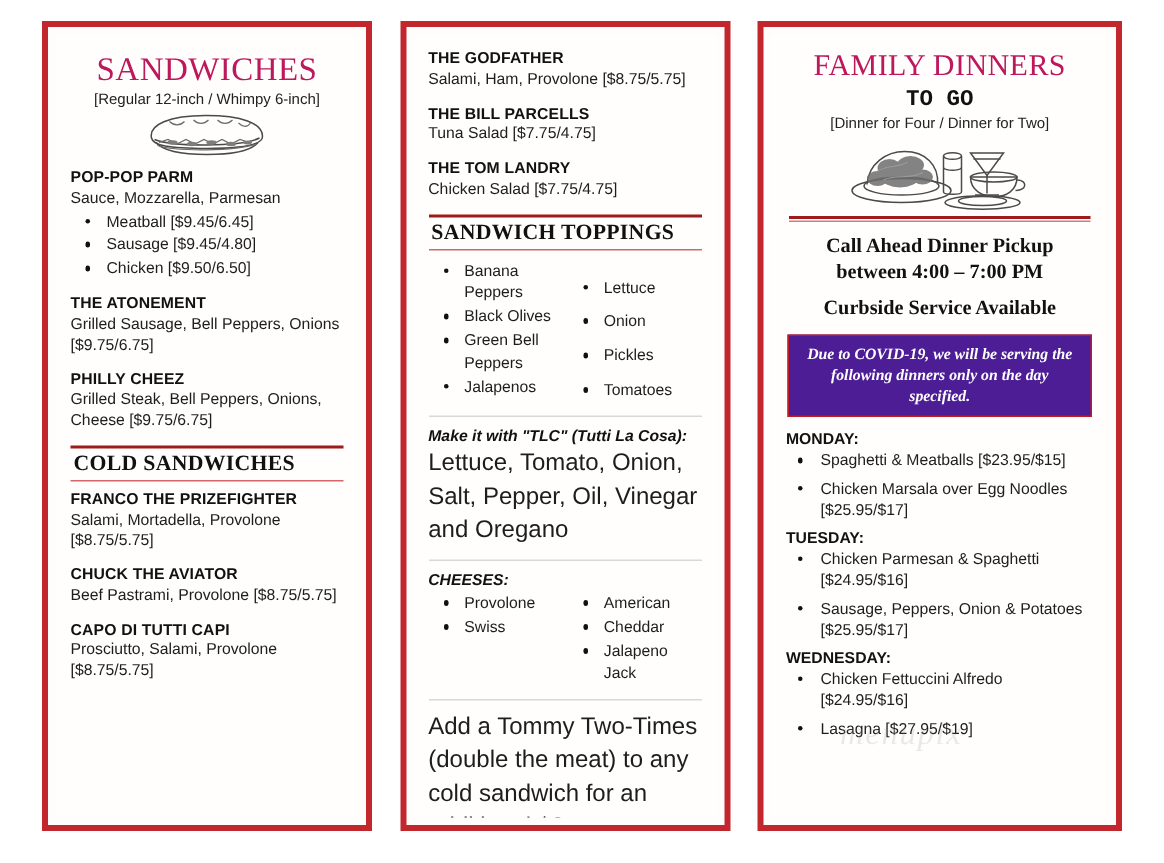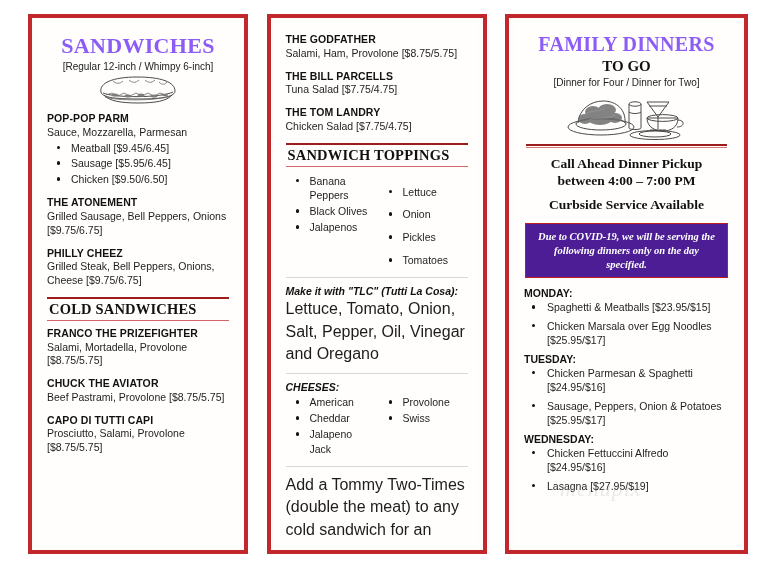--- a/index.html
+++ b/index.html
@@ -29,30 +29,30 @@
     padding:4px 10px 4px 10px;
     overflow:hidden;
   }
   .p1{width:220px;}
   .p2{width:220px;}
   .p3{width:243px;}
 
   
   .big-title{
     font-family:"Liberation Serif", serif;
-    font-weight:bold;
+    font-weight:normal;
     font-size:22px;
     text-align:center;
     letter-spacing:.3px;
     margin:6px 0 2px 0;
-    color:#8b5cf6;
+    color:#be185d;
   }
   .big-title.fd{font-size:20px;margin-top:6px;}
   .sub-title{
-    font-family:Liberation Serif, serif;
+    font-family:Liberation Mono, monospace;
     font-weight:bold;
     font-size:15px;
     text-align:center;
     margin:0 0 2px 0;
     color:#111;
   }
   .bracket-line{
     font-family:"Liberation Sans", sans-serif;
     font-size:10px;
     text-align:center;
@@ -201,21 +201,21 @@
           </g>
         </svg>
       </div>
 
 
       <div class="item">
         <div class="item-name">POP-POP PARM</div>
         <div class="item-desc">Sauce, Mozzarella, Parmesan</div>
         <ul class="bullets">
           <li>Meatball [$9.45/6.45]</li>
-          <li>Sausage [$5.95/6.45]</li>
+          <li>Sausage [$9.45/4.80]</li>
           <li>Chicken [$9.50/6.50]</li>
         </ul>
       </div>
 
       <div class="item">
         <div class="item-name">THE ATONEMENT</div>
         <div class="item-desc">Grilled Sausage, Bell Peppers, Onions [$9.75/6.75]</div>
       </div>
 
       <div class="item">
@@ -262,47 +262,48 @@
       </div>
 
       <div class="sec">
         <h2>SANDWICH TOPPINGS</h2>
       </div>
 
       <div class="cols">
         <ul class="bullets cols-topping">
           <li>Banana Peppers</li>
           <li>Black Olives</li>
+          <li>Green Bell Peppers</li>
           <li>Jalapenos</li>
         </ul>
         <ul class="bullets cols-topping" style="padding-top:11px">
           <li style="margin-bottom:8px">Lettuce</li>
           <li style="margin-bottom:8px">Onion</li>
           <li style="margin-bottom:8px">Pickles</li>
           <li>Tomatoes</li>
         </ul>
       </div>
 
       <hr class="hr-light">
 
       <div class="italic-head">Make it with "TLC" (Tutti La Cosa):</div>
       <div class="para">Lettuce, Tomato, Onion, Salt, Pepper, Oil, Vinegar and Oregano</div>
 
       <hr class="hr-light">
 
       <div class="italic-head">CHEESES:</div>
       <div class="cols">
         <ul class="bullets cols-cheese">
+          <li>Provolone</li>
+          <li>Swiss</li>
+        </ul>
+        <ul class="bullets cols-cheese">
           <li>American</li>
           <li>Cheddar</li>
           <li>Jalapeno Jack</li>
-        </ul>
-        <ul class="bullets cols-cheese">
-          <li>Provolone</li>
-          <li>Swiss</li>
         </ul>
       </div>
 
       <hr class="hr-light">
 
       <div class="para">Add a Tommy Two-Times (double the meat) to any cold sandwich for an additional $2</div>
 
     </div>
   </div>
 

